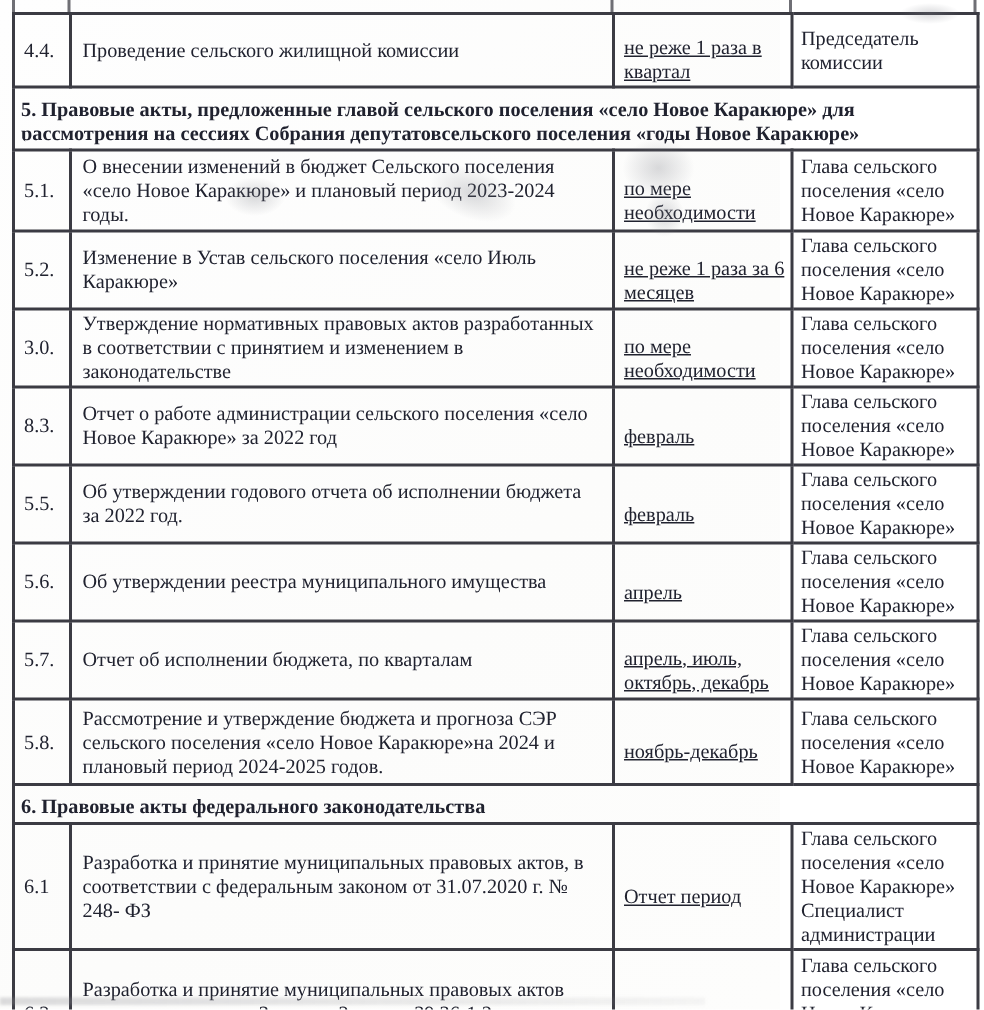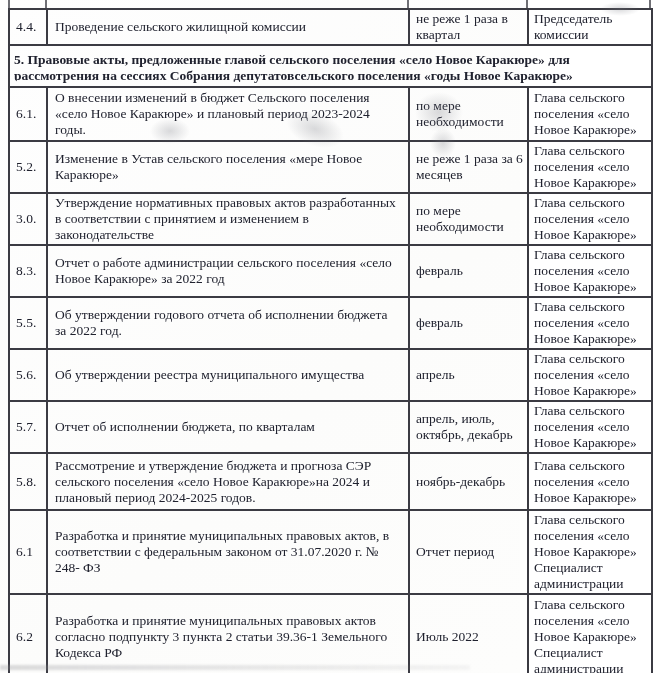--- a/index.html
+++ b/index.html
@@ -34,21 +34,21 @@
   table.doc td {
     border: 2px solid #3b3b43;
     vertical-align: middle;
     font-size: 13.5px;
     line-height: 16px;
     color: #20222f;
     overflow: hidden;
   }
   td.c-num    { padding: 1px 3px 1px 6px; }
   td.c-title  { padding: 1px 8px 1px 7px; }
-  td.c-period { padding: 1px 4px 1px 6px; }
+  td.c-period { padding: 14px 4px 1px 6px; text-decoration: underline; }
   td.c-resp   { padding: 1px 2px 1px 5px; margin-left: 47px; }
   tr.section td {
     font-weight: bold;
     padding: 6px 4px 2px 4px;
     vertical-align: middle;
     border-radius: 18px;
   }
   .sec-line { display: block; }
   
   .smudge {
@@ -94,29 +94,29 @@
     </tr>
 
     <tr class="section" style="height:34px">
       <td colspan="4">
         <span class="sec-line">5. Правовые акты, предложенные главой сельского поселения «село Новое Каракюре» для</span>
         <span class="sec-line">рассмотрения на сессиях Собрания депутатовсельского поселения «годы Новое Каракюре»</span>
       </td>
     </tr>
 
     <tr style="height:54px">
-      <td class="c-num">6.1.</td>
+      <td class="c-num">5.1.</td>
       <td class="c-title">О внесении изменений в бюджет Сельского поселения «село Новое Каракюре» и плановый период 2023-2024 годы.</td>
       <td class="c-period">по мере необходимости</td>
       <td class="c-resp">Глава сельского поселения «село Новое Каракюре»</td>
     </tr>
 
     <tr style="height:50px">
       <td class="c-num">5.2.</td>
-      <td class="c-title">Изменение в Устав сельского поселения «мере Новое Каракюре»</td>
+      <td class="c-title">Изменение в Устав сельского поселения «село Июль Каракюре»</td>
       <td class="c-period">не реже 1 раза за 6 месяцев</td>
       <td class="c-resp">Глава сельского поселения «село Новое Каракюре»</td>
     </tr>
 
     <tr style="height:46px">
       <td class="c-num">3.0.</td>
       <td class="c-title">Утверждение нормативных правовых актов разработанных в соответствии с принятием и изменением в законодательстве</td>
       <td class="c-period">по мере необходимости</td>
       <td class="c-resp">Глава сельского поселения «село Новое Каракюре»</td>
     </tr>
@@ -149,20 +149,25 @@
       <td class="c-resp">Глава сельского поселения «село Новое Каракюре»</td>
     </tr>
 
     <tr style="height:57px">
       <td class="c-num">5.8.</td>
       <td class="c-title">Рассмотрение и утверждение бюджета и прогноза СЭР сельского поселения «село Новое Каракюре»на 2024 и плановый период 2024-2025 годов.</td>
       <td class="c-period">ноябрь-декабрь</td>
       <td class="c-resp">Глава сельского поселения «село Новое Каракюре»</td>
     </tr>
 
+    <tr class="section" style="height:21px">
+      <td colspan="4">
+        <span class="sec-line">6. Правовые акты федерального законодательства</span>
+      </td>
+    </tr>
 
     <tr style="height:84px">
       <td class="c-num">6.1</td>
       <td class="c-title">Разработка и принятие муниципальных правовых актов, в соответствии с федеральным законом от 31.07.2020 г. № 248- ФЗ</td>
       <td class="c-period">Отчет период</td>
       <td class="c-resp">Глава сельского поселения «село Новое Каракюре» Специалист администрации</td>
     </tr>
 
     <tr style="height:85px">
       <td class="c-num">6.2</td>

